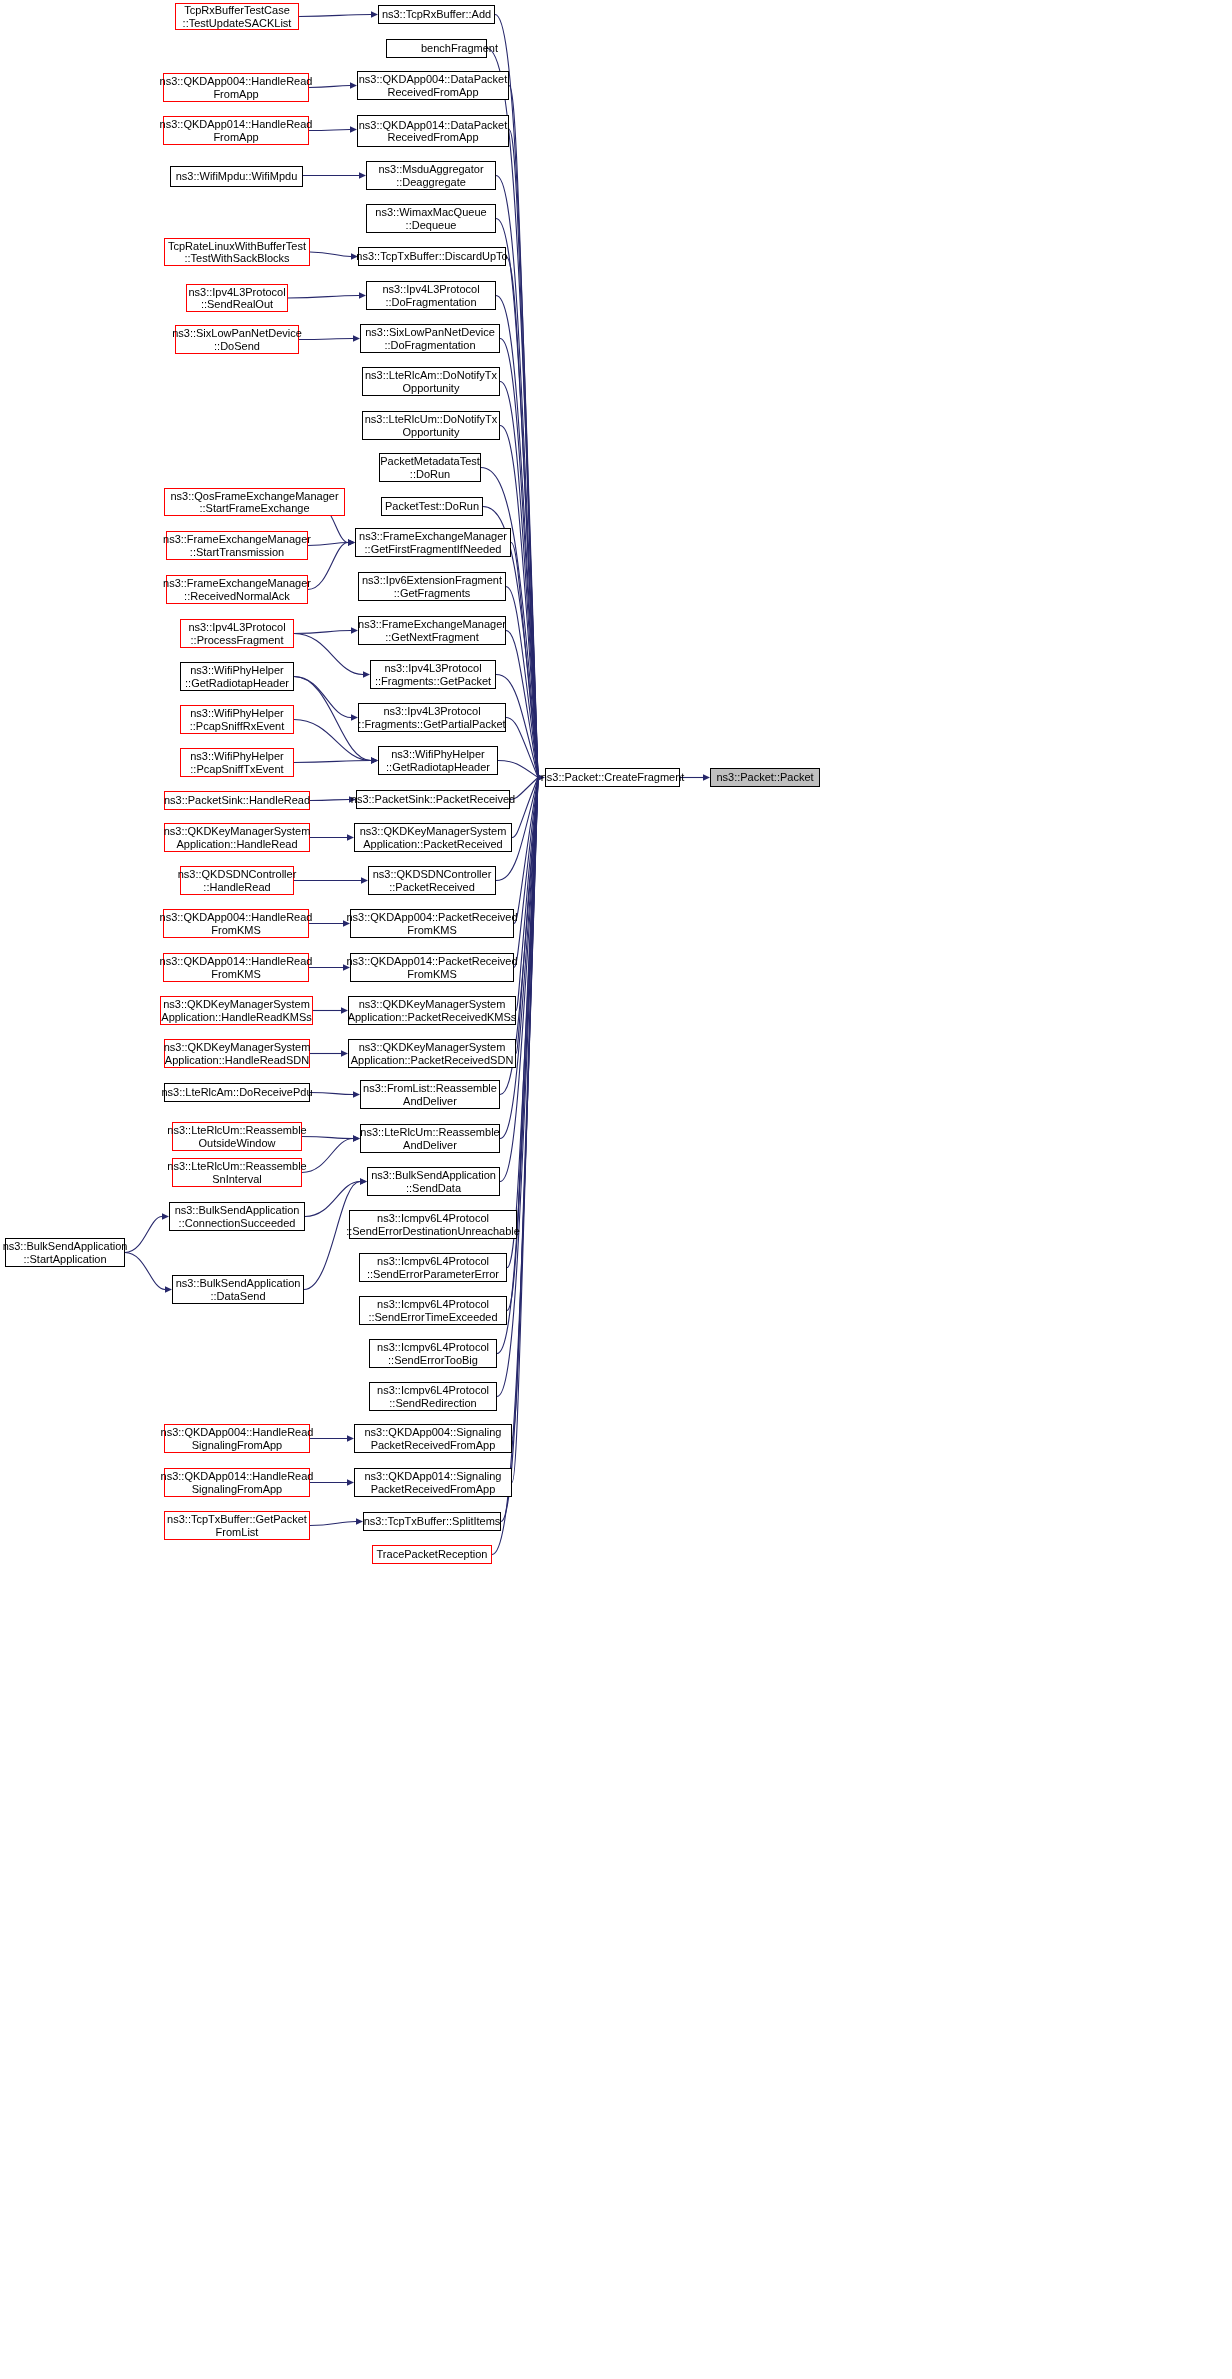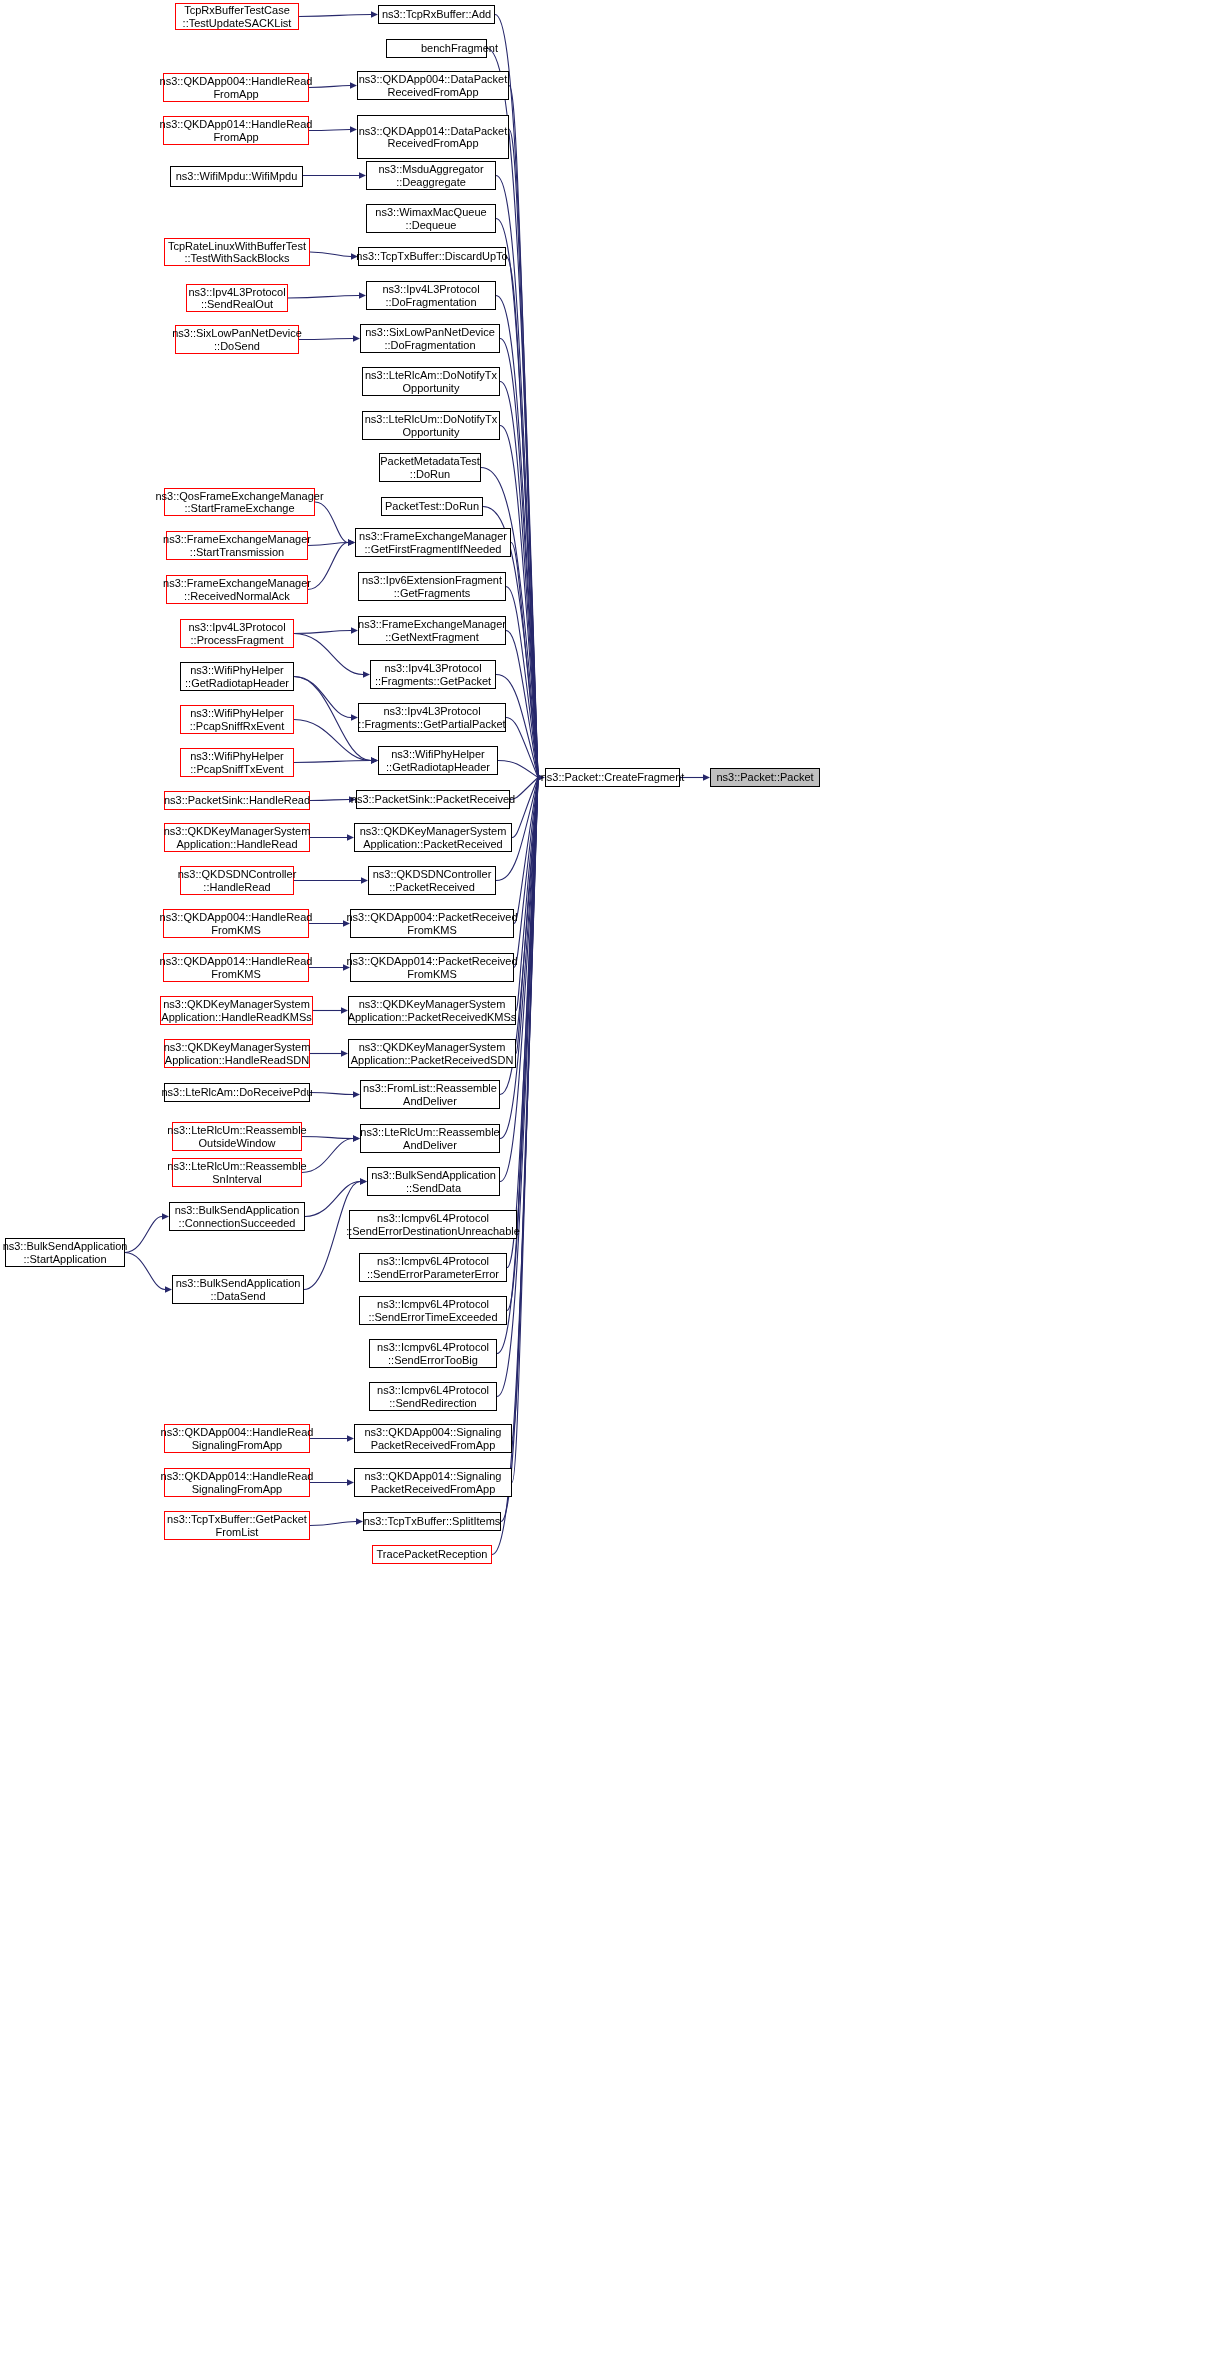--- a/index.html
+++ b/index.html
@@ -154,21 +154,21 @@
 ::TestWithSackBlocks</span>
       </div>
       <div class="node red" style="left: 186px; top: 284px; width: 102px; height: 28px;">
         <span>ns3::Ipv4L3Protocol
 ::SendRealOut</span>
       </div>
       <div class="node red" style="left: 175px; top: 325px; width: 124px; height: 29px;">
         <span>ns3::SixLowPanNetDevice
 ::DoSend</span>
       </div>
-      <div class="node red" style="left: 164px; top: 488px; width: 151px; height: 28px;">
+      <div class="node red" style="left: 164px; top: 488px; width: 181px; height: 28px;">
         <span>ns3::QosFrameExchangeManager
 ::StartFrameExchange</span>
       </div>
       <div class="node red" style="left: 166px; top: 531px; width: 142px; height: 29px;">
         <span>ns3::FrameExchangeManager
 ::StartTransmission</span>
       </div>
       <div class="node red" style="left: 166px; top: 575px; width: 142px; height: 29px;">
         <span>ns3::FrameExchangeManager
 ::ReceivedNormalAck</span>
@@ -254,21 +254,21 @@
       <div class="node" style="left: 378px; top: 5px; width: 117px; height: 19px;">
         <span>ns3::TcpRxBuffer::Add</span>
       </div>
       <div class="node" style="left: 386px; top: 39px; width: 101px; height: 19px; padding-left: 48px;">
         <span>benchFragment</span>
       </div>
       <div class="node" style="left: 357px; top: 71px; width: 152px; height: 29px;">
         <span>ns3::QKDApp004::DataPacket
 ReceivedFromApp</span>
       </div>
-      <div class="node" style="left: 357px; top: 115px; width: 152px; height: 44px;">
+      <div class="node" style="left: 357px; top: 115px; width: 152px; height: 32px;">
         <span>ns3::QKDApp014::DataPacket
 ReceivedFromApp</span>
       </div>
       <div class="node" style="left: 366px; top: 161px; width: 130px; height: 29px;">
         <span>ns3::MsduAggregator
 ::Deaggregate</span>
       </div>
       <div class="node" style="left: 366px; top: 204px; width: 130px; height: 29px;">
         <span>ns3::WimaxMacQueue
 ::Dequeue</span>

